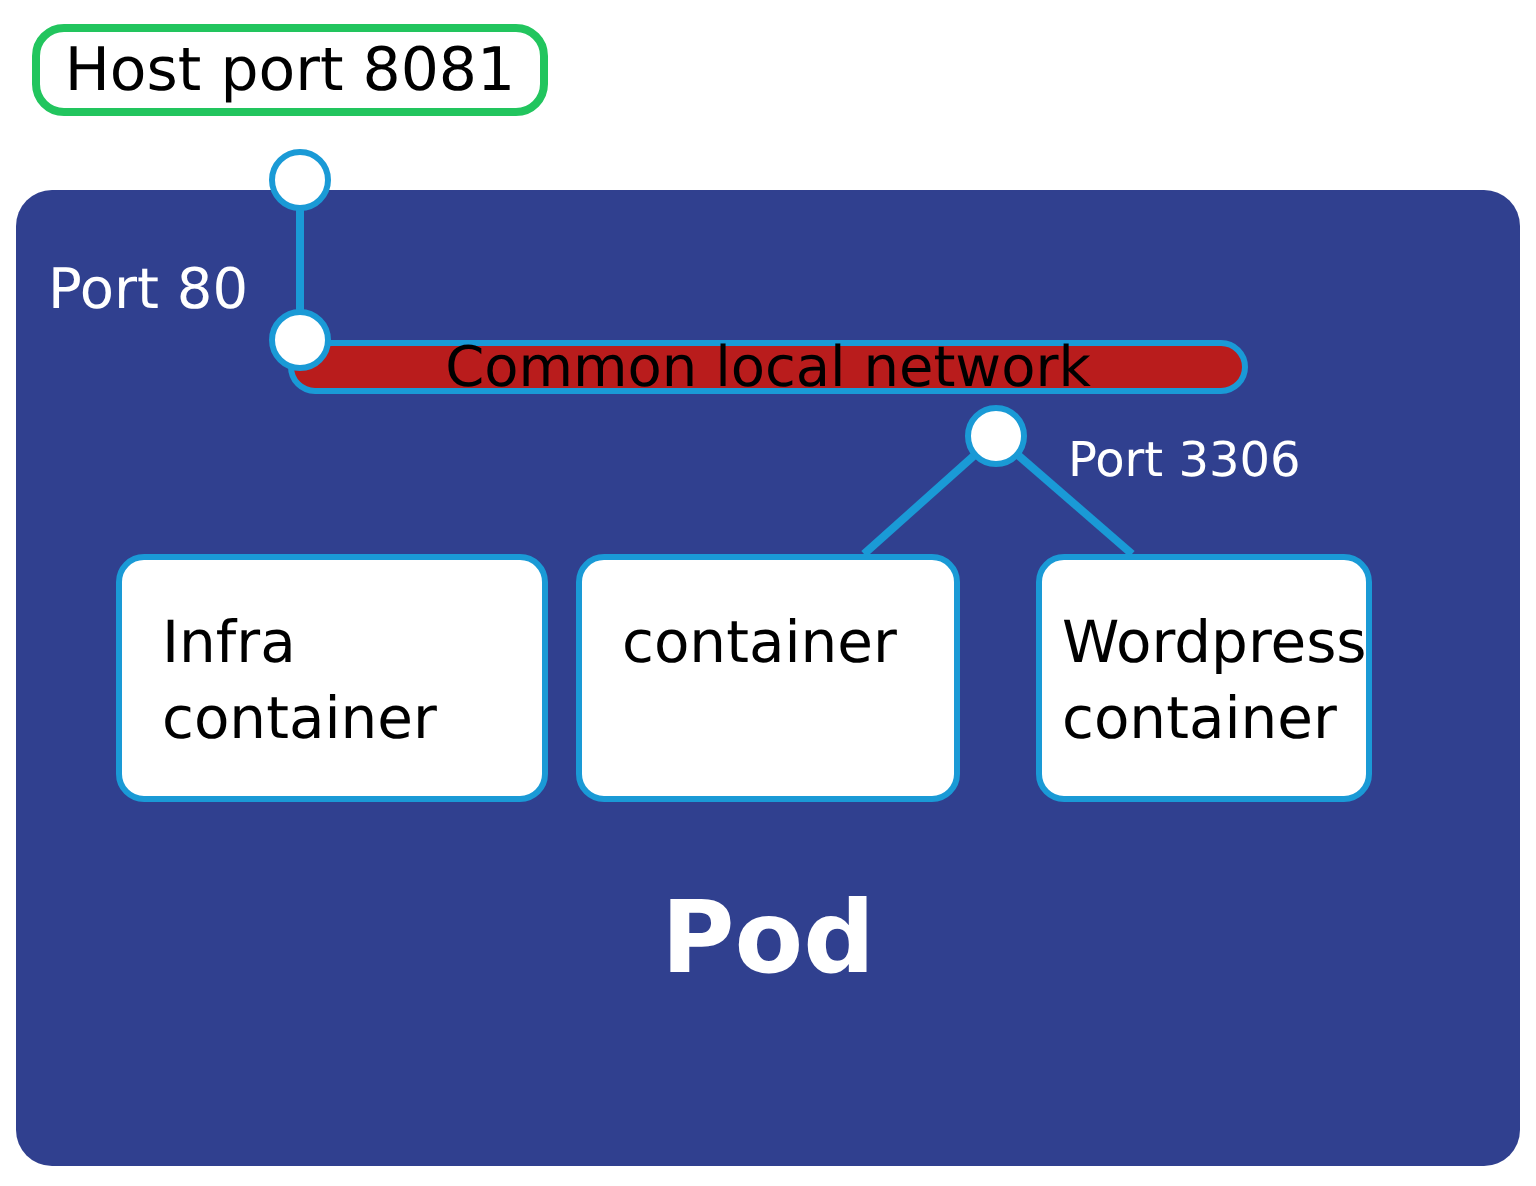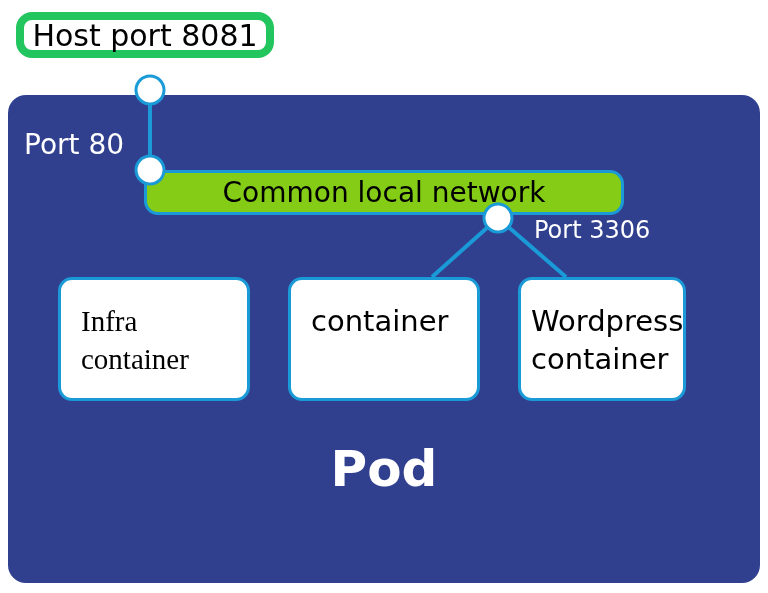--- a/index.html
+++ b/index.html
@@ -1,39 +1,39 @@
 <!DOCTYPE html>
 <html><head>
 <meta charset="utf-8">
 <style>
   html, body { margin:0; padding:0; background:#ffffff; }
   body { width:768px; height:593px; position:relative; overflow:hidden; font-family:"DejaVu Sans", sans-serif; }
   .abs { position:absolute; }
   #host {
     left:16px; top:12px; width:258px; height:46px; box-sizing:border-box;
-    border:8px solid #22c55e; border-radius:16px; background:#fff;
+    border:4px solid #22c55e; border-radius:16px; background:#fff;
     font-size:30px; color:#000; display:flex; align-items:center; justify-content:center;
   }
   #pod {
     left:8px; top:95px; width:752px; height:488px; background:#30408f; border-radius:18px;
   }
   .white-text { color:#fff; }
   #port80 { left:24px; top:128px; font-size:28px; }
   #net {
-    left:144px; top:170px; width:480px; height:45px; box-sizing:border-box;
-    border:3px solid #1a9ad6; border-radius:14px; background:#84cc16;
+    left:144px; top:170px; width:480px; height:27px; box-sizing:border-box;
+    border:3px solid #1a9ad6; border-radius:14px; background:#b91c1c;
     font-size:28px; color:#000; display:flex; align-items:center; justify-content:center;
   }
   #port3306 { left:534px; top:216px; font-size:24px; }
   .box {
     top:277px; height:124px; box-sizing:border-box; border:3px solid #1a9ad6;
     border-radius:14px; background:#fff; font-size:29px; line-height:38px; color:#000;
     padding:22px 0 0 20px;
   }
-  #b1 { left:58px; width:192px;font-family:Liberation Serif, serif; }
+  #b1 { left:58px; width:216px; }
   #b2 { left:288px; width:192px; }
   #b3 { left:518px; width:168px; padding-left:10px; }
   #podtitle { left:0; width:768px; top:412px; text-align:center; font-size:50px; font-weight:bold;margin-top:28px; }
   #desc { left:70px; top:470px; font-size:30px; line-height:38px; }
   svg { position:absolute; left:0; top:0; }
 </style>
 </head>
 <body>
 
 <div id="host" class="abs">

